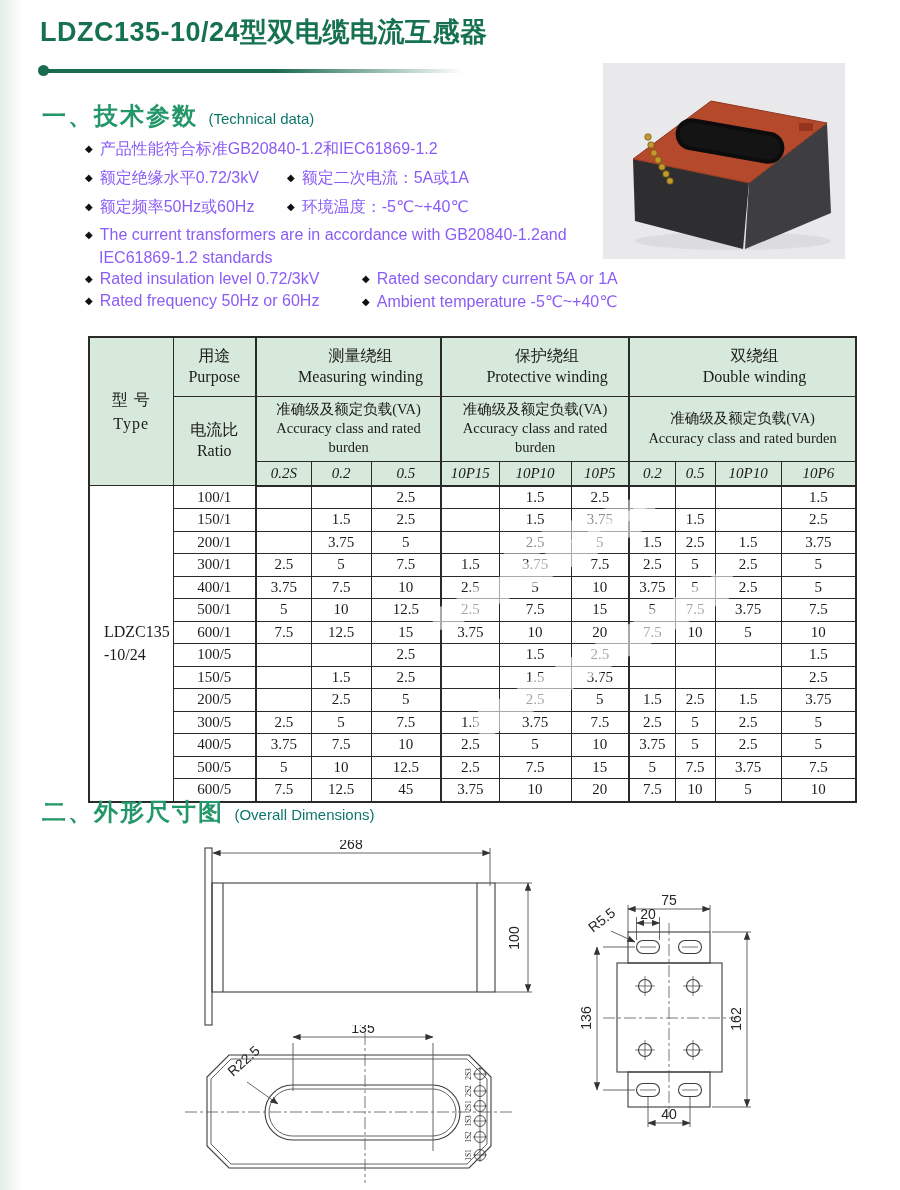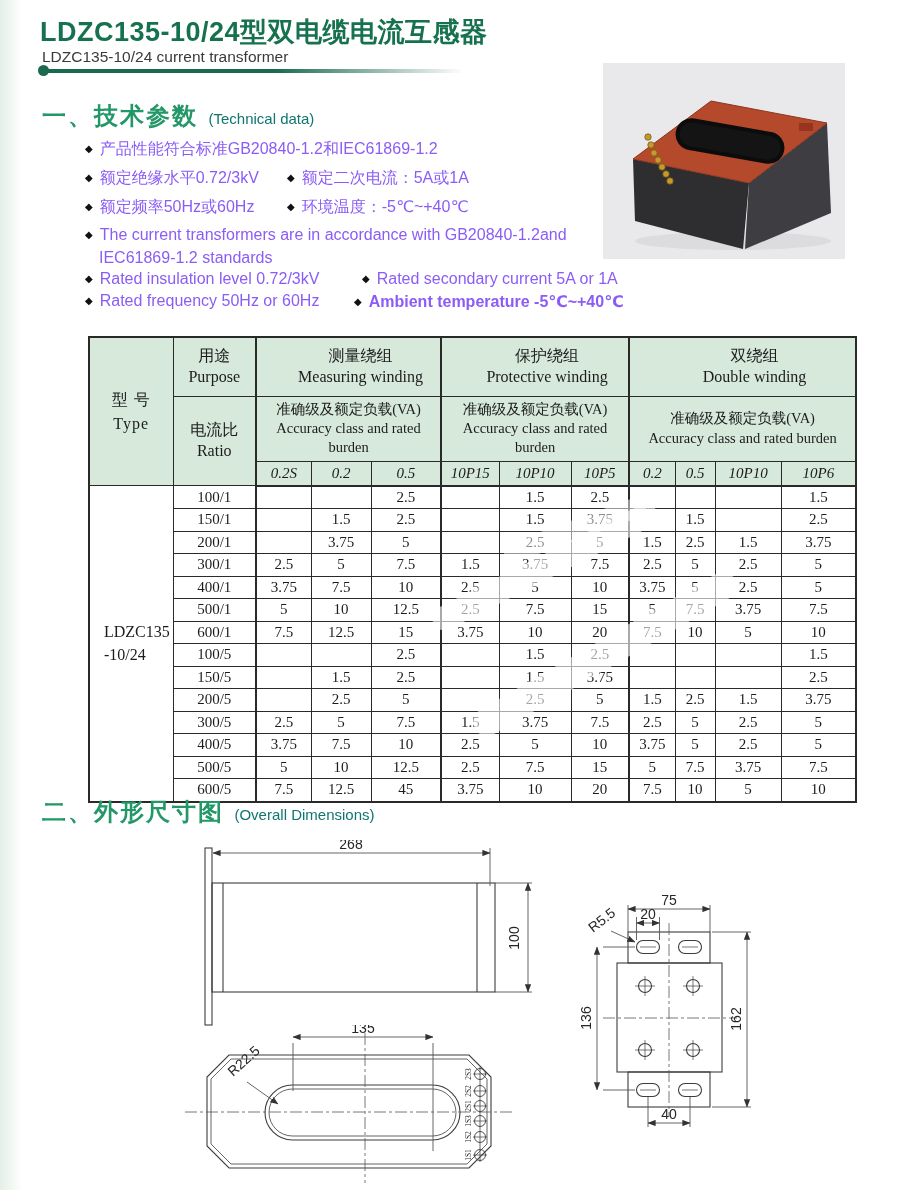--- a/index.html
+++ b/index.html
@@ -57,21 +57,20 @@
   .dimtxt{font-size:14px;}
   .termtxt{font-size:7.5px;font-family:"Liberation Serif","DejaVu Serif",serif;}
 </style>
 </head>
 <body>
 
 <div class="page">
   <div class="edge-strip"></div>
 
   <div class="title">LDZC135-10/24型双电缆电流互感器</div>
-  <div class="subtitle">LDZC135-10/24 current transformer</div>
   <div class="rule"></div>
   <div class="rule-dot"></div>
 
   <div class="photo-box">
     <svg width="242" height="196" viewBox="0 0 242 196">
       <ellipse cx="130" cy="178" rx="98" ry="9" fill="#dcdcdf"></ellipse>
       <polygon points="30,96 146,120 140,186 32,158" fill="#2e2e31"></polygon>
       <polygon points="146,120 224,60 228,150 142,186" fill="#3e3e42"></polygon>
       <polygon points="30,96 108,38 224,60 146,120" fill="#b5492b"></polygon>
       <polygon points="30,96 108,38 224,60 146,120" fill="none" stroke="#8e3620" stroke-width="1"></polygon>
@@ -98,21 +97,21 @@
   <div class="bullet" style="left:85px;top:139px;"><span class="bi"></span><span>产品性能符合标准GB20840-1.2和IEC61869-1.2</span></div>
   <div class="bullet" style="left:85px;top:168px;"><span class="bi"></span><span>额定绝缘水平0.72/3kV</span></div>
   <div class="bullet" style="left:287px;top:168px;text-align:center;"><span class="bi"></span><span>额定二次电流：5A或1A</span></div>
   <div class="bullet" style="left:85px;top:197px;"><span class="bi"></span><span>额定频率50Hz或60Hz</span></div>
   <div class="bullet" style="left:287px;top:197px;"><span class="bi"></span><span>环境温度：-5℃~+40℃</span></div>
   <div class="bullet" style="left:85px;top:226px;"><span class="bi"></span><span>The current transformers are in accordance with GB20840-1.2and</span></div>
   <div class="bullet" style="left:99px;top:249px;"><span>IEC61869-1.2 standards</span></div>
   <div class="bullet" style="left:85px;top:270px;"><span class="bi"></span><span>Rated  insulation level 0.72/3kV</span></div>
   <div class="bullet" style="left:362px;top:270px;"><span class="bi"></span><span>Rated  secondary current 5A or 1A</span></div>
   <div class="bullet" style="left:85px;top:292px;"><span class="bi"></span><span>Rated  frequency 50Hz or 60Hz</span></div>
-  <div class="bullet" style="left:354px;top:292px;font-weight:bold;"><span class="bi"></span><span>Ambient temperature  -5℃~+40℃</span></div>
+  <div class="bullet" style="left:362px;top:292px;"><span class="bi"></span><span>Ambient temperature  -5℃~+40℃</span></div>
 
   <div class="tbl-wrap">
     <table>
       <colgroup>
         <col style="width:84px">
           <col style="width:83px">
         <col style="width:55px">
           <col style="width:60px">
           <col style="width:70px">
         <col style="width:58px">

